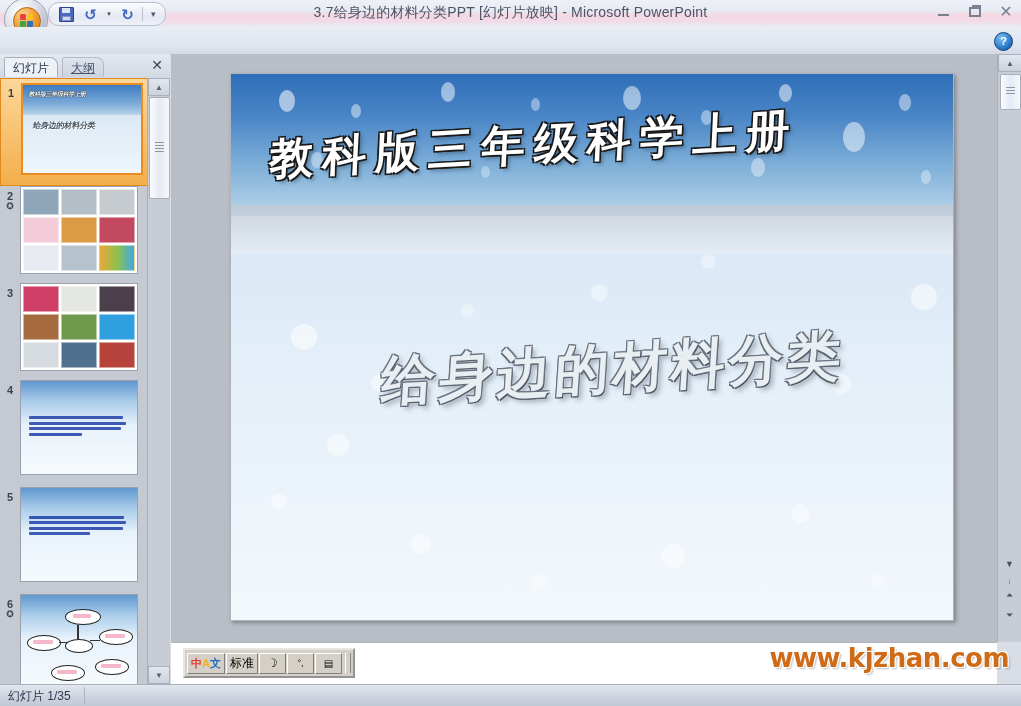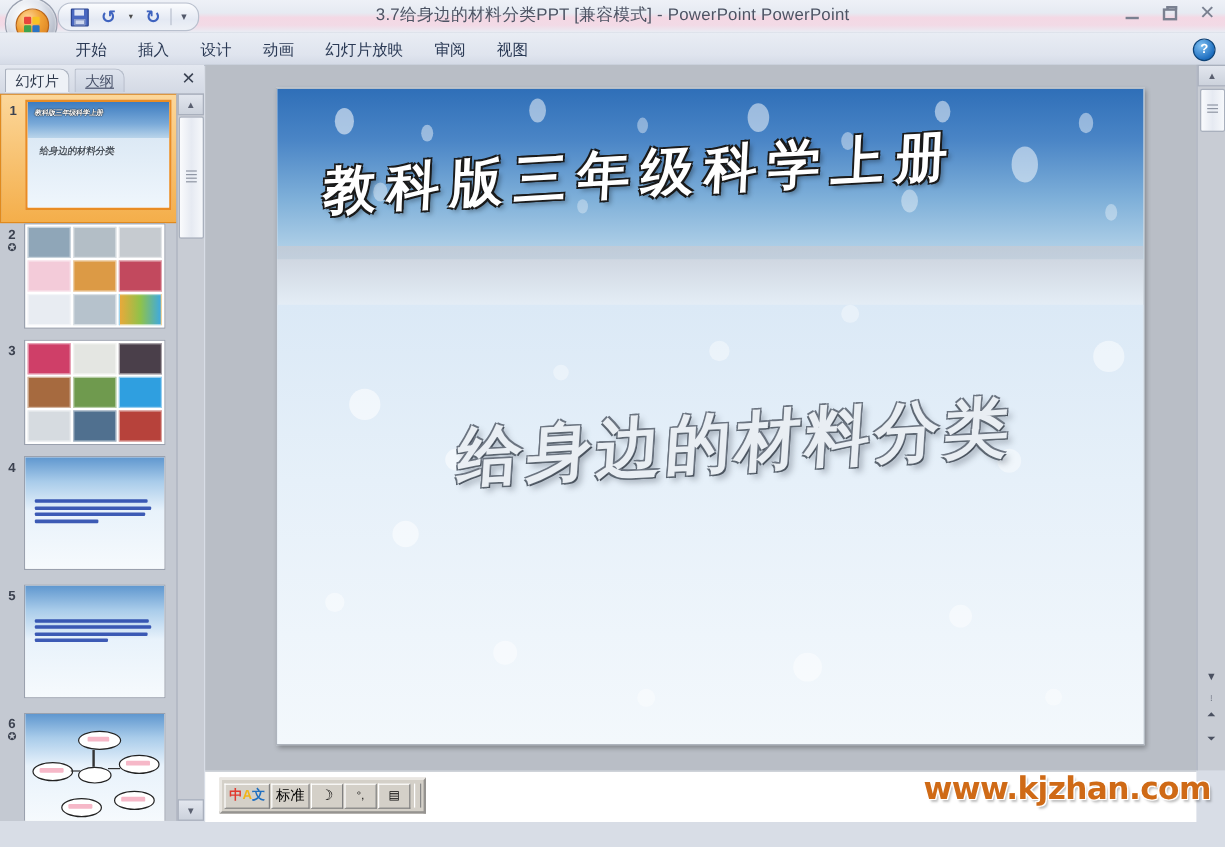--- a/index.html
+++ b/index.html
@@ -339,39 +339,30 @@
       <div class="qa-btn" style="width:8px">
           <span class="mini-caret">▾</span>
         </div>
       <div class="qa-btn">
           <span class="arrowglyph">↻</span>
         </div>
       <div class="qa-sep"></div>
       <div class="qa-dd">▾</div>
     </div>
 
-    <div class="win-title">3.7给身边的材料分类PPT [兼容模式]  -  PowerPoint PowerPoint</div>
+    <div class="win-title">3.7给身边的材料分类PPT [幻灯片放映]  -  Microsoft PowerPoint</div>
 
     <div class="win-ctrls">
       <div class="wc wc-min"></div>
       <div class="wc wc-max"></div>
       <div class="wc wc-close">✕</div>
     </div>
   </div>
 
   <div class="ribbon">
-    <div class="tabs">
-      <div class="tab">开始</div>
-      <div class="tab">插入</div>
-      <div class="tab">设计</div>
-      <div class="tab">动画</div>
-      <div class="tab">幻灯片放映</div>
-      <div class="tab">审阅</div>
-      <div class="tab">视图</div>
-    </div>
     <div class="help-btn">?</div>
   </div>
 
   <div class="leftpanel">
     <div class="panel-tabs">
       <div class="ptab active">幻灯片</div>
       <div class="ptab inactive">大纲</div>
       <div class="panel-close">✕</div>
     </div>
 
@@ -559,14 +550,18 @@
       <div class="ime-btn" style="font-size:9px;">°,</div>
       <div class="ime-btn" style="font-size:10px;">▤</div>
       <div class="ime-grip"></div>
     </div>
   </div>
 
   <div class="watermark">
     <div class="wm2">www.kjzhan.com</div>
   </div>
 
+  <div class="statusbar">
+    <div class="status-text">幻灯片 1/35</div>
+    <div class="status-sep"></div>
+  </div>
 
 </div>
 
 </body></html>

